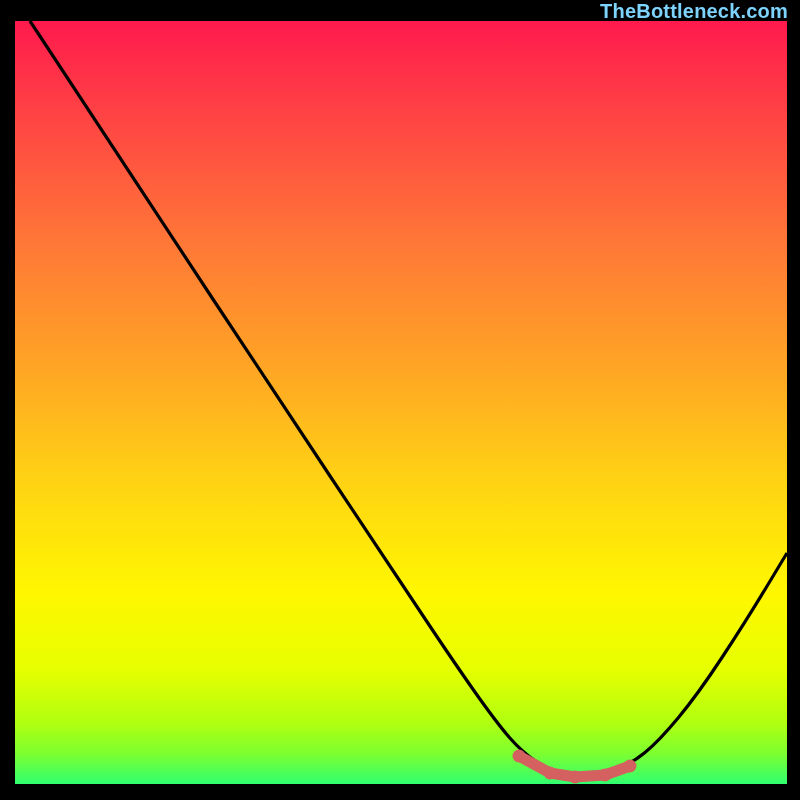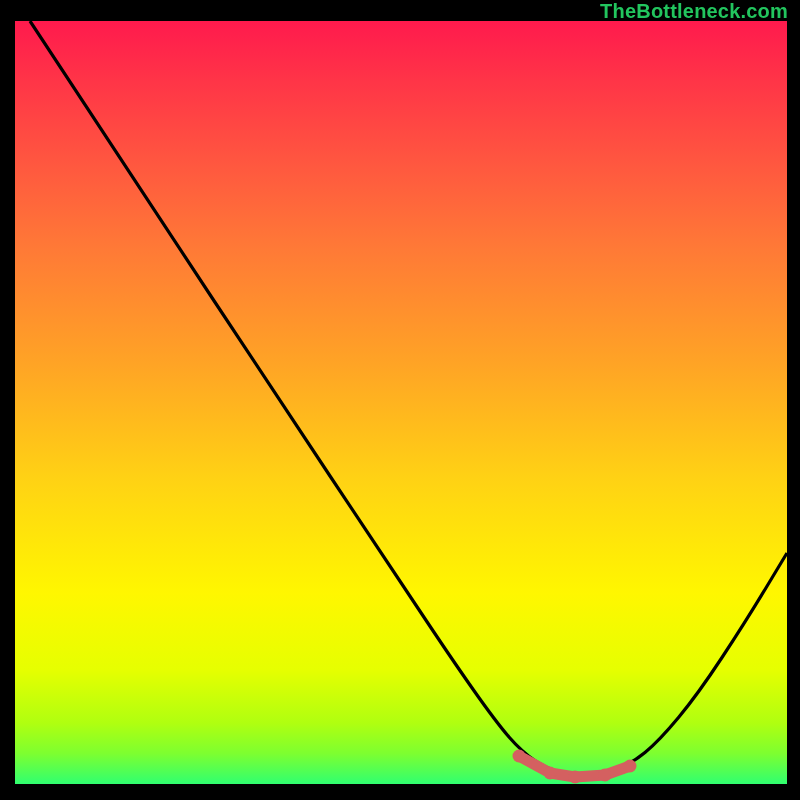--- a/index.html
+++ b/index.html
@@ -9,21 +9,21 @@
     }
     .plot-area {
       position: absolute;
       left: 15px; top: 21px; width: 772px; height: 763px;
       background: linear-gradient(to bottom,
         #ff1a4d 0%, #ff3547 8%, #ff5540 18%, #ff7a36 30%,
         #ffa425 45%, #ffd214 60%, #fff700 75%, #e6ff00 85%,
         #b0ff10 92%, #7dff30 96%, #30ff70 100%);
     }
     .attrib {
-      position: absolute; right: 12px; top: 0; color: #22c55e;
+      position: absolute; right: 12px; top: 0; color: #7dd3fc;
       font-family: Arial, Helvetica, sans-serif; font-size: 20px; font-weight: 600;
       letter-spacing: 0.2px;
       margin-left: 7px;
     }
     .curve { position: absolute; left: 0; top: 0; width: 772px; height: 763px; }
     .markers { position: absolute; left: 0; top: 0; width: 772px; height: 763px; }
     .markers circle { fill: #d46060; }
     .markers .seg { stroke: #d46060; stroke-width: 11; stroke-linecap: round; }
   </style>
 </head>

